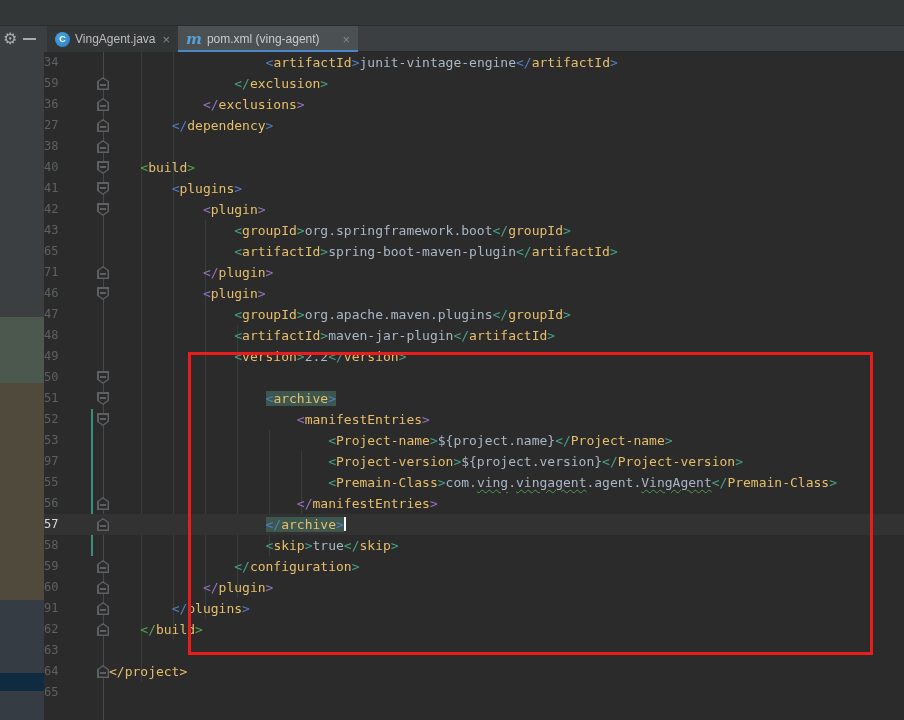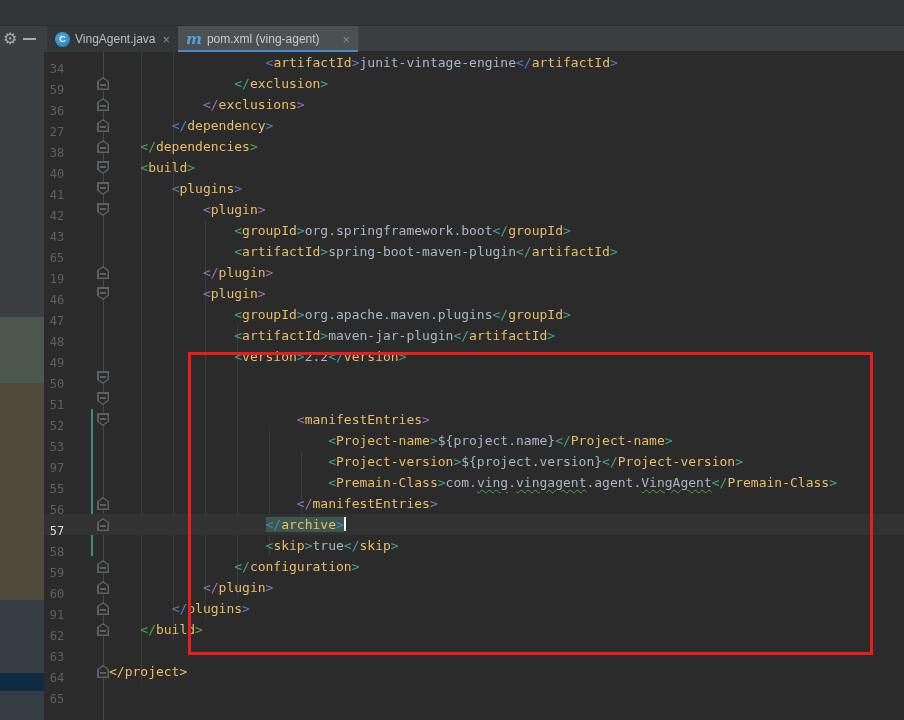--- a/index.html
+++ b/index.html
@@ -38,22 +38,22 @@
                 background:#47494B; }
   #tagrange-bar { position:absolute; left:91px; top:357px; width:2px; height:147px;
                   background:var(--tagbar); }
   #strip { position:absolute; left:0; top:0; width:44px; height:668px; }
   #strip .blk { position:absolute; left:0; width:44px; }
 
   #rows { position:absolute; left:0; top:0; width:904px; }
   .row { position:relative; height:21px; }
   .row.active { background:#323232; margin-left:44px; width:860px; }
   .row.active .ln { left:0; }
-  .ln { position:absolute; left:44px; width:26px; top:7px; height:21px;
-        text-align:center; font:12px/21px "DejaVu Sans Mono", monospace;
+  .ln { position:absolute; left:44px; width:26px; top:0; height:21px;
+        text-align:left; font:12px/21px "DejaVu Sans Mono", monospace;
         color:#5D6163; }
   .row.active .ln { color:#D6D9DA; }
   .row.active .fold { left:53px; }
   .row.active .code { margin-left:65px; }
   .fold { position:absolute; left:97px; top:4px; width:12px; height:13px; }
   .fold .o,.fold .i { position:absolute; }
   .fold.up .o { inset:0; background:#5E6163; clip-path:polygon(50% 0,100% 32%,100% 100%,0 100%,0 32%); }
   .fold.up .i { inset:1.5px; background:#2B2B2B; clip-path:polygon(50% 0,100% 32%,100% 100%,0 100%,0 32%); }
   .fold.down .o { inset:0; background:#5E6163; clip-path:polygon(0 0,100% 0,100% 68%,50% 100%,0 68%); }
   .fold.down .i { inset:1.5px; background:#2B2B2B; clip-path:polygon(0 0,100% 0,100% 68%,50% 100%,0 68%); }
@@ -146,21 +146,20 @@
           </span>
           <pre class="code"><span style="color: rgb(169, 183, 198);">        </span><span style="color: rgb(78, 127, 197);">&lt;/</span><span style="color: rgb(232, 191, 106);">dependency</span><span style="color: rgb(78, 127, 197);">&gt;</span></pre>
         </div>
         <div class="row">
           <span class="ln">38</span>
           <span class="fold up">
             <span class="o"></span>
             <span class="i"></span>
             <span class="m"></span>
           </span>
-          <pre class="code"><span style="color: rgb(169, 183, 198);">    </span><span style="color: rgb(85, 164, 85);">&lt;/</span><span style="color: rgb(232, 191, 106);">dependencies</span><span style="color: rgb(85, 164, 85);">&gt;</span></pre>
         </div>
         <div class="row">
           <span class="ln">40</span>
           <span class="fold down">
             <span class="o"></span>
             <span class="i"></span>
             <span class="m"></span>
           </span>
           <pre class="code"><span style="color: rgb(169, 183, 198);">    </span><span style="color: rgb(85, 164, 85);">&lt;</span><span style="color: rgb(232, 191, 106);">build</span><span style="color: rgb(85, 164, 85);">&gt;</span></pre>
         </div>
@@ -184,21 +183,21 @@
         </div>
         <div class="row">
           <span class="ln">43</span>
           <pre class="code"><span style="color: rgb(169, 183, 198);">                </span><span style="color: rgb(69, 162, 135);">&lt;</span><span style="color: rgb(232, 191, 106);">groupId</span><span style="color: rgb(69, 162, 135);">&gt;</span><span style="color: rgb(169, 183, 198);">org.springframework.boot</span><span style="color: rgb(69, 162, 135);">&lt;/</span><span style="color: rgb(232, 191, 106);">groupId</span><span style="color: rgb(69, 162, 135);">&gt;</span></pre>
         </div>
         <div class="row">
           <span class="ln">65</span>
           <pre class="code"><span style="color: rgb(169, 183, 198);">                </span><span style="color: rgb(69, 162, 135);">&lt;</span><span style="color: rgb(232, 191, 106);">artifactId</span><span style="color: rgb(69, 162, 135);">&gt;</span><span style="color: rgb(169, 183, 198);">spring-boot-maven-plugin</span><span style="color: rgb(69, 162, 135);">&lt;/</span><span style="color: rgb(232, 191, 106);">artifactId</span><span style="color: rgb(69, 162, 135);">&gt;</span></pre>
         </div>
         <div class="row">
-          <span class="ln">19</span>
+          <span class="ln">71</span>
           <span class="fold up">
             <span class="o"></span>
             <span class="i"></span>
             <span class="m"></span>
           </span>
           <pre class="code"><span style="color: rgb(169, 183, 198);">            </span><span style="color: rgb(149, 116, 190);">&lt;/</span><span style="color: rgb(232, 191, 106);">plugin</span><span style="color: rgb(149, 116, 190);">&gt;</span></pre>
         </div>
         <div class="row">
           <span class="ln">46</span>
           <span class="fold down">
@@ -228,20 +227,21 @@
             <span class="m"></span>
           </span>
         </div>
         <div class="row">
           <span class="ln">51</span>
           <span class="fold down">
             <span class="o"></span>
             <span class="i"></span>
             <span class="m"></span>
           </span>
+          <pre class="code"><span style="color: rgb(169, 183, 198);">                    </span><span class="hl" style="color: rgb(78, 127, 197);">&lt;</span><span class="hl" style="color: rgb(232, 191, 106);">archive</span><span class="hl" style="color: rgb(78, 127, 197);">&gt;</span></pre>
         </div>
         <div class="row">
           <span class="ln">52</span>
           <span class="fold down">
             <span class="o"></span>
             <span class="i"></span>
             <span class="m"></span>
           </span>
           <pre class="code"><span style="color: rgb(169, 183, 198);">                        </span><span style="color: rgb(149, 116, 190);">&lt;</span><span style="color: rgb(232, 191, 106);">manifestEntries</span><span style="color: rgb(149, 116, 190);">&gt;</span></pre>
         </div>

